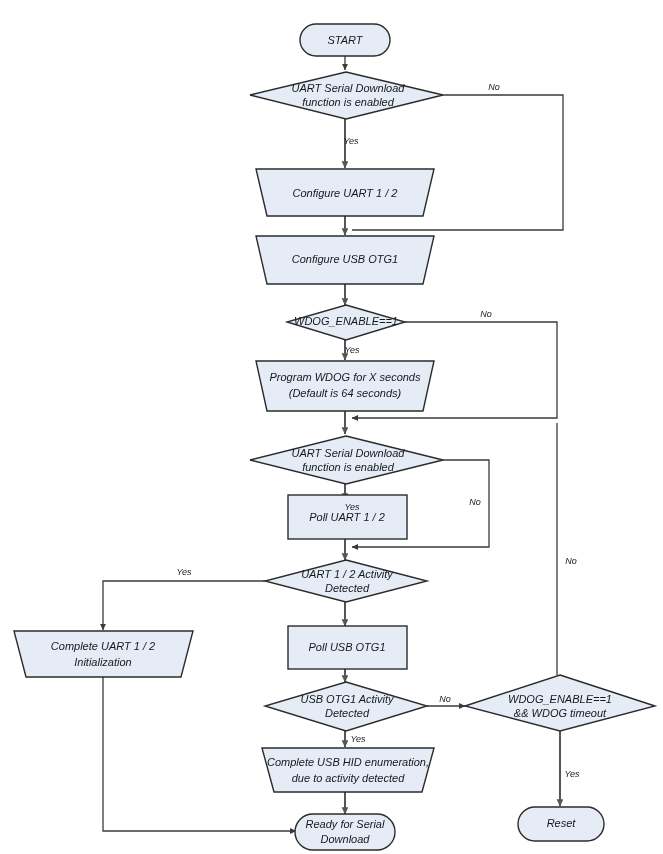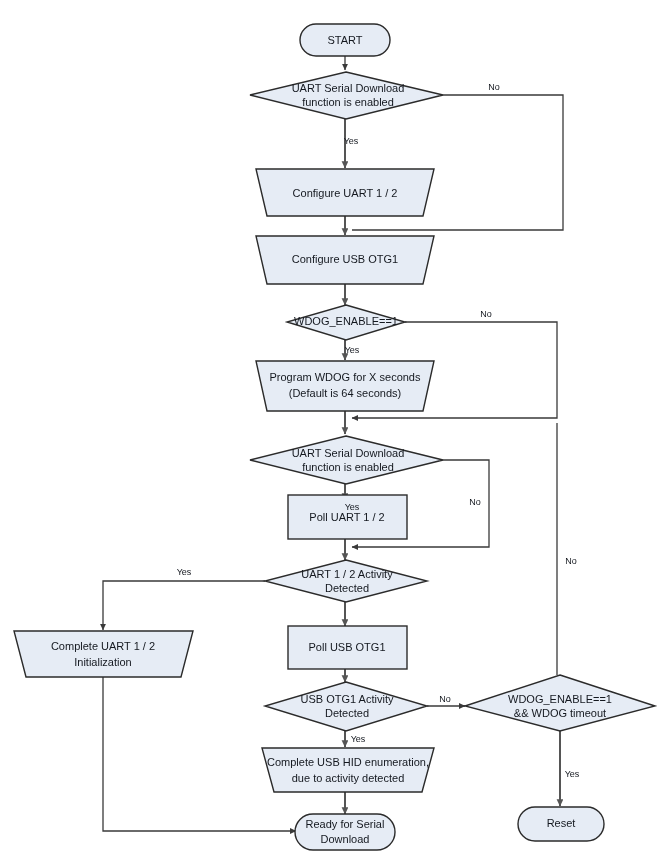--- a/index.html
+++ b/index.html
@@ -6,20 +6,21 @@
     margin: 0;
     padding: 0;
     background: #ffffff;
   }
   #canvas-wrap {
     position: relative;
     width: 663px;
     height: 854px;
     background: #ffffff;
     overflow: hidden;
+    font-style: italic;
   }
   svg#flow {
     display: block;
     width: 663px;
     height: 854px;
     font-family: "Liberation Sans", sans-serif;
   }
   .shape-fill-dark {
     fill: #e6ecf5;
     stroke: #2b2b2b;

